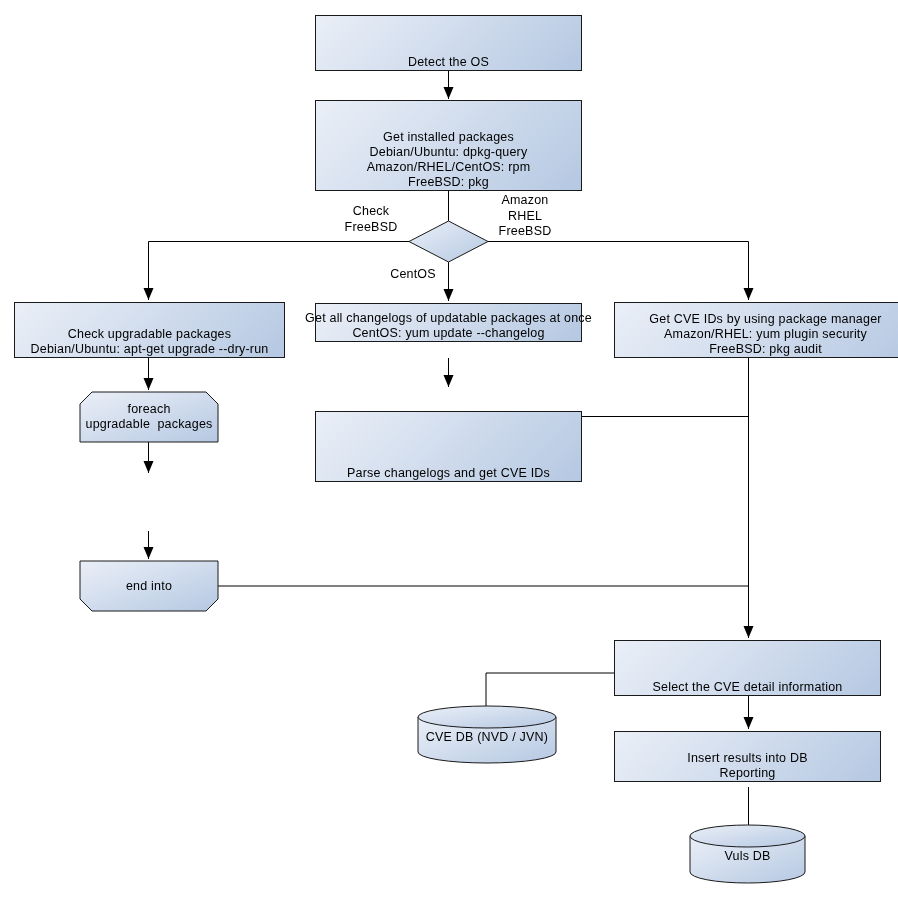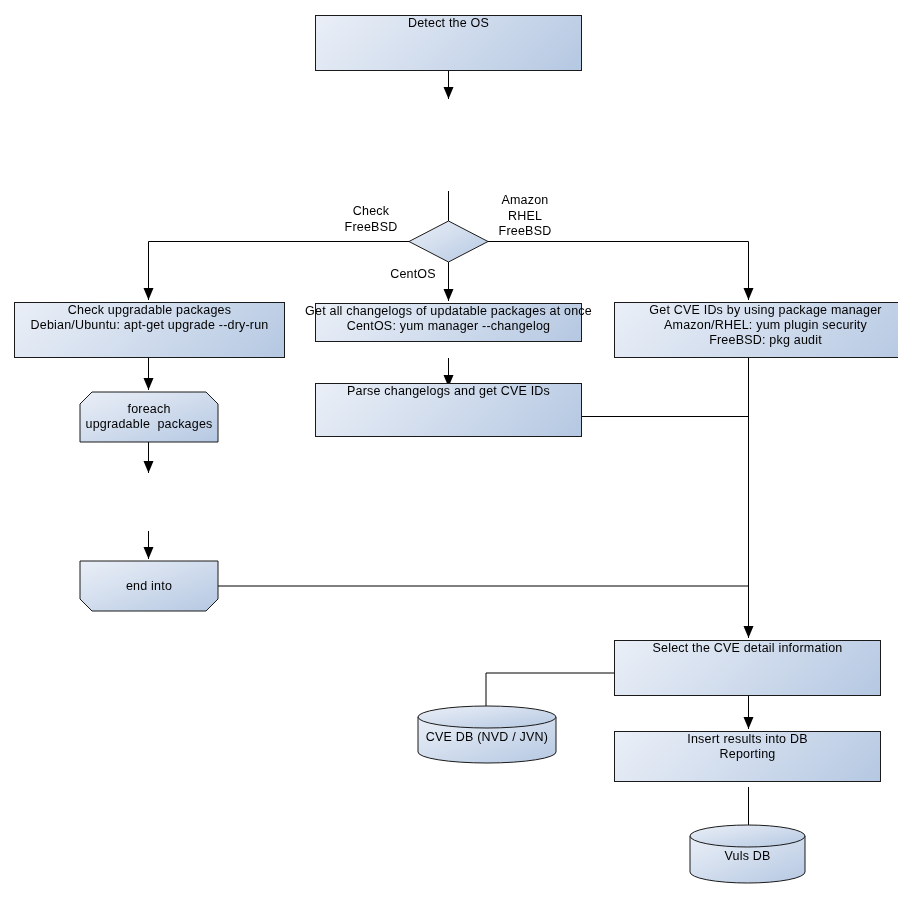--- a/index.html
+++ b/index.html
@@ -6,21 +6,21 @@
   .canvas {
     position:relative; width:898px; height:902px; background:#ffffff;
     font-family:"Liberation Sans","DejaVu Sans",sans-serif;
     font-size:12.5px; color:#000; letter-spacing:0.2px;
   }
   .layer { position:absolute; left:0; top:0; }
   .node {
     position:absolute; box-sizing:border-box;
     border:1px solid #1a1a1a;
     background:linear-gradient(135deg,#eaeff7 0%, #d3deee 45%, #b5c8e2 100%);
-    display:flex; flex-direction:column; justify-content:flex-start; align-items:center;
+    display:flex; flex-direction:column; justify-content:flex-end; align-items:center;
     text-align:center; line-height:15px;
   }
   .overlay {
     position:absolute; box-sizing:border-box;
     display:flex; flex-direction:column; justify-content:center; align-items:center;
     text-align:right; line-height:15px; pointer-events:none;
   }
   .edge-label {
     position:absolute; box-sizing:border-box; text-align:center; line-height:15.5px;
   }
@@ -75,33 +75,39 @@
     <g>
       <path d="M690,836 L690,872 A57.5,11 0 0 0 805,872 L805,836 Z" fill="url(#gnode)" stroke="#1a1a1a"></path>
       <ellipse cx="747.5" cy="836" rx="57.5" ry="11" fill="url(#gnode)" stroke="#1a1a1a"></ellipse>
     </g>
   </svg>
 
   <div class="node" style="left:315px;top:15px;width:267px;height:56px">
     <span class="ln">Detect the OS</span>
   </div>
 
+  <div class="node" style="left:315px;top:100px;width:267px;height:91px">
+    <span class="ln">Get installed packages</span>
+    <span class="ln">Debian/Ubuntu: dpkg-query</span>
+    <span class="ln">Amazon/RHEL/CentOS: rpm</span>
+    <span class="ln">FreeBSD: pkg</span>
+  </div>
 
   <div class="node" style="left:14px;top:302px;width:271px;height:56px">
     <span class="ln">Check upgradable packages</span>
     <span class="ln">Debian/Ubuntu: apt-get upgrade --dry-run</span>
   </div>
 
 
   <div class="node" style="left:315px;top:303px;width:267px;height:39px">
     <span class="ln">Get all changelogs of updatable packages at once</span>
-    <span class="ln">CentOS: yum manager --changelog</span>
+    <span class="ln">CentOS: yum update --changelog</span>
   </div>
 
-  <div class="node" style="left:315px;top:383px;width:267px;height:54px">
+  <div class="node" style="left:315px;top:411px;width:267px;height:71px">
     <span class="ln">Parse changelogs and get CVE IDs</span>
   </div>
 
   <div class="node" style="left:614px;top:302px;width:303px;height:56px">
     <span class="ln">Get CVE IDs by using package manager</span>
     <span class="ln">Amazon/RHEL: yum plugin security</span>
     <span class="ln">FreeBSD: pkg audit</span>
   </div>
 
   <div class="node" style="left:614px;top:640px;width:267px;height:56px">

